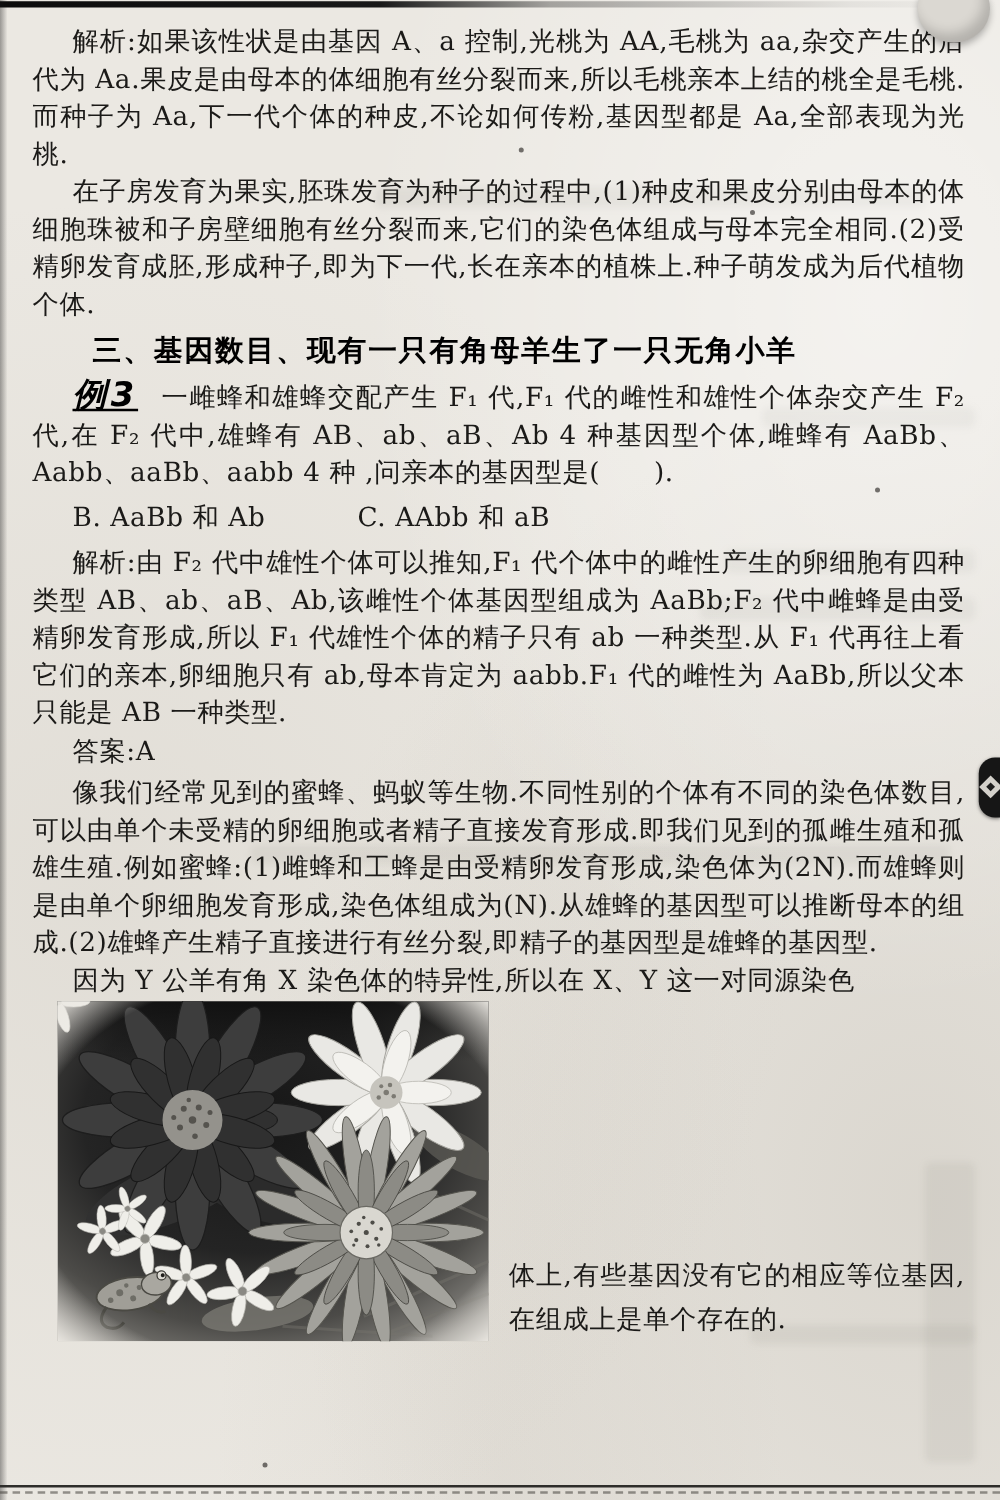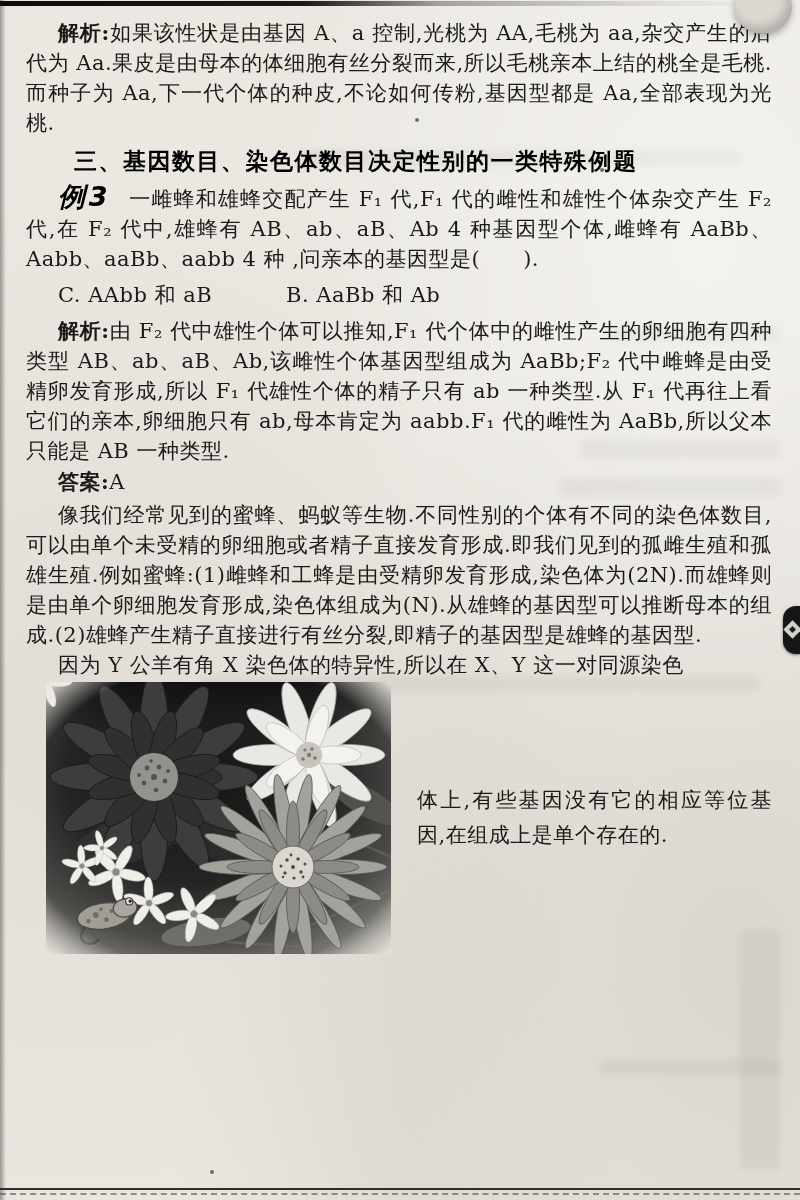--- a/index.html
+++ b/index.html
@@ -16,32 +16,32 @@
   .ghost{position:absolute;background:rgba(108,104,94,0.10);filter:blur(3px);
          border-radius:5px;z-index:0;}
   .speck{position:absolute;width:4px;height:4px;border-radius:50%;
          background:rgba(45,42,38,0.65);z-index:3;}
 
   .content{position:absolute;left:26px;top:18px;width:746px;z-index:2;
            font-size:21px;line-height:30px;text-align:justify;
            letter-spacing:0.5px;}
   .para{margin:0;}
   .indent{text-indent:32px;}
-  .lead{font-weight:bold;}
+  .lead{font-weight:normal;}
   .answer{margin:1px 0 3px 0;}
   h2.sec{font-family:"DejaVu Sans","Liberation Sans",sans-serif;
          font-weight:900;font-size:23px;color:#000;letter-spacing:1.5px;
          margin:8px 0 6px 48px;line-height:30px;text-align:left;text-indent:0;}
   .ex-label{font-family:"DejaVu Sans","Liberation Sans",sans-serif;
             font-weight:900;font-style:italic;font-size:27px;
-            letter-spacing:3px;padding-right:18px;color:#000;}
+            letter-spacing:3px;padding-right:18px;color:#000;text-decoration:underline;}
   .options{display:grid;grid-template-columns:228px auto;
            margin:6px 0 6px 32px;row-gap:8px;line-height:30px;}
 
-  .bottom-row{display:flex;align-items:center;margin-top:2px;gap:10px;}
+  .bottom-row{display:flex;align-items:flex-end;margin-top:2px;}
   .photo-wrap{flex:0 0 auto;width:345px;height:272px;margin-left:20px;
               position:relative;}
   .right-col{flex:1;margin-left:16px;line-height:35px;}
   .right-col .para{text-align:justify;}
   .indent4{text-indent:42px;}
   h3.sec4{font-family:"DejaVu Sans","Liberation Sans",sans-serif;
           font-weight:900;font-size:22.5px;color:#000;letter-spacing:1.5px;
           margin:6px 0 4px 0;line-height:35px;}
   h3.sec4 .h4line{display:block;}
   h3.sec4 .h4line.first{padding-left:48px;}
@@ -82,28 +82,29 @@
   <div class="speck" style="left:415px;top:118px;"></div>
   <div class="speck" style="left:700px;top:390px;"></div>
   <div class="speck" style="left:600px;top:168px;"></div>
   <div class="speck" style="left:210px;top:1170px;"></div>
 
   <div class="content">
 
     <p class="para indent"><span class="lead">解析:</span><span>如果该性状是由基因 A、a 控制,光桃为 AA,毛桃为 aa,杂交产生的后代为 Aa.果皮是由母本的体细胞有丝分裂而来,所以毛桃亲本上结的桃全是毛桃.而种子为 Aa,下一代个体的种皮,不论如何传粉,基因型都是 Aa,全部表现为光桃.</span></p>
 
 
-
-    <h2 class="sec">三、基因数目、染色体数目决定性别的一类特殊例题</h2>
+    <p class="para indent"><span>在子房发育为果实,胚珠发育为种子的过程中,(1)种皮和果皮分别由母本的体细胞珠被和子房壁细胞有丝分裂而来,它们的染色体组成与母本完全相同.(2)受精卵发育成胚,形成种子,即为下一代,长在亲本的植株上.种子萌发成为后代植物个体.</span></p>
+
+    <h2 class="sec">三、基因数目、现有一只有角母羊生了一只无角小羊</h2>
 
     <p class="para indent"><span class="ex-label">例3</span><span>一雌蜂和雄蜂交配产生 F₁ 代,F₁ 代的雌性和雄性个体杂交产生 F₂ 代,在 F₂ 代中,雄蜂有 AB、ab、aB、Ab 4 种基因型个体,雌蜂有 AaBb、Aabb、aaBb、aabb 4 种 ,问亲本的基因型是(　　).</span></p>
 
     <div class="options">
+      <span>B. AaBb 和 Ab</span>
       <span>C. AAbb 和 aB</span>
-      <span>B. AaBb 和 Ab</span>
     </div>
 
     <p class="para indent"><span class="lead">解析:</span><span>由 F₂ 代中雄性个体可以推知,F₁ 代个体中的雌性产生的卵细胞有四种类型 AB、ab、aB、Ab,该雌性个体基因型组成为 AaBb;F₂ 代中雌蜂是由受精卵发育形成,所以 F₁ 代雄性个体的精子只有 ab 一种类型.从 F₁ 代再往上看它们的亲本,卵细胞只有 ab,母本肯定为 aabb.F₁ 代的雌性为 AaBb,所以父本只能是 AB 一种类型.</span></p>
 
     <p class="para indent answer"><span class="lead">答案:</span><span>A</span></p>
 
     <p class="para indent"><span>像我们经常见到的蜜蜂、蚂蚁等生物.不同性别的个体有不同的染色体数目,可以由单个未受精的卵细胞或者精子直接发育形成.即我们见到的孤雌生殖和孤雄生殖.例如蜜蜂:(1)雌蜂和工蜂是由受精卵发育形成,染色体为(2N).而雄蜂则是由单个卵细胞发育形成,染色体组成为(N).从雄蜂的基因型可以推断母本的组成.(2)雄蜂产生精子直接进行有丝分裂,即精子的基因型是雄蜂的基因型.</span></p>
 
     <p class="para indent"><span>因为 Y 公羊有角 X 染色体的特异性,所以在 X、Y 这一对同源染色</span></p>
 

